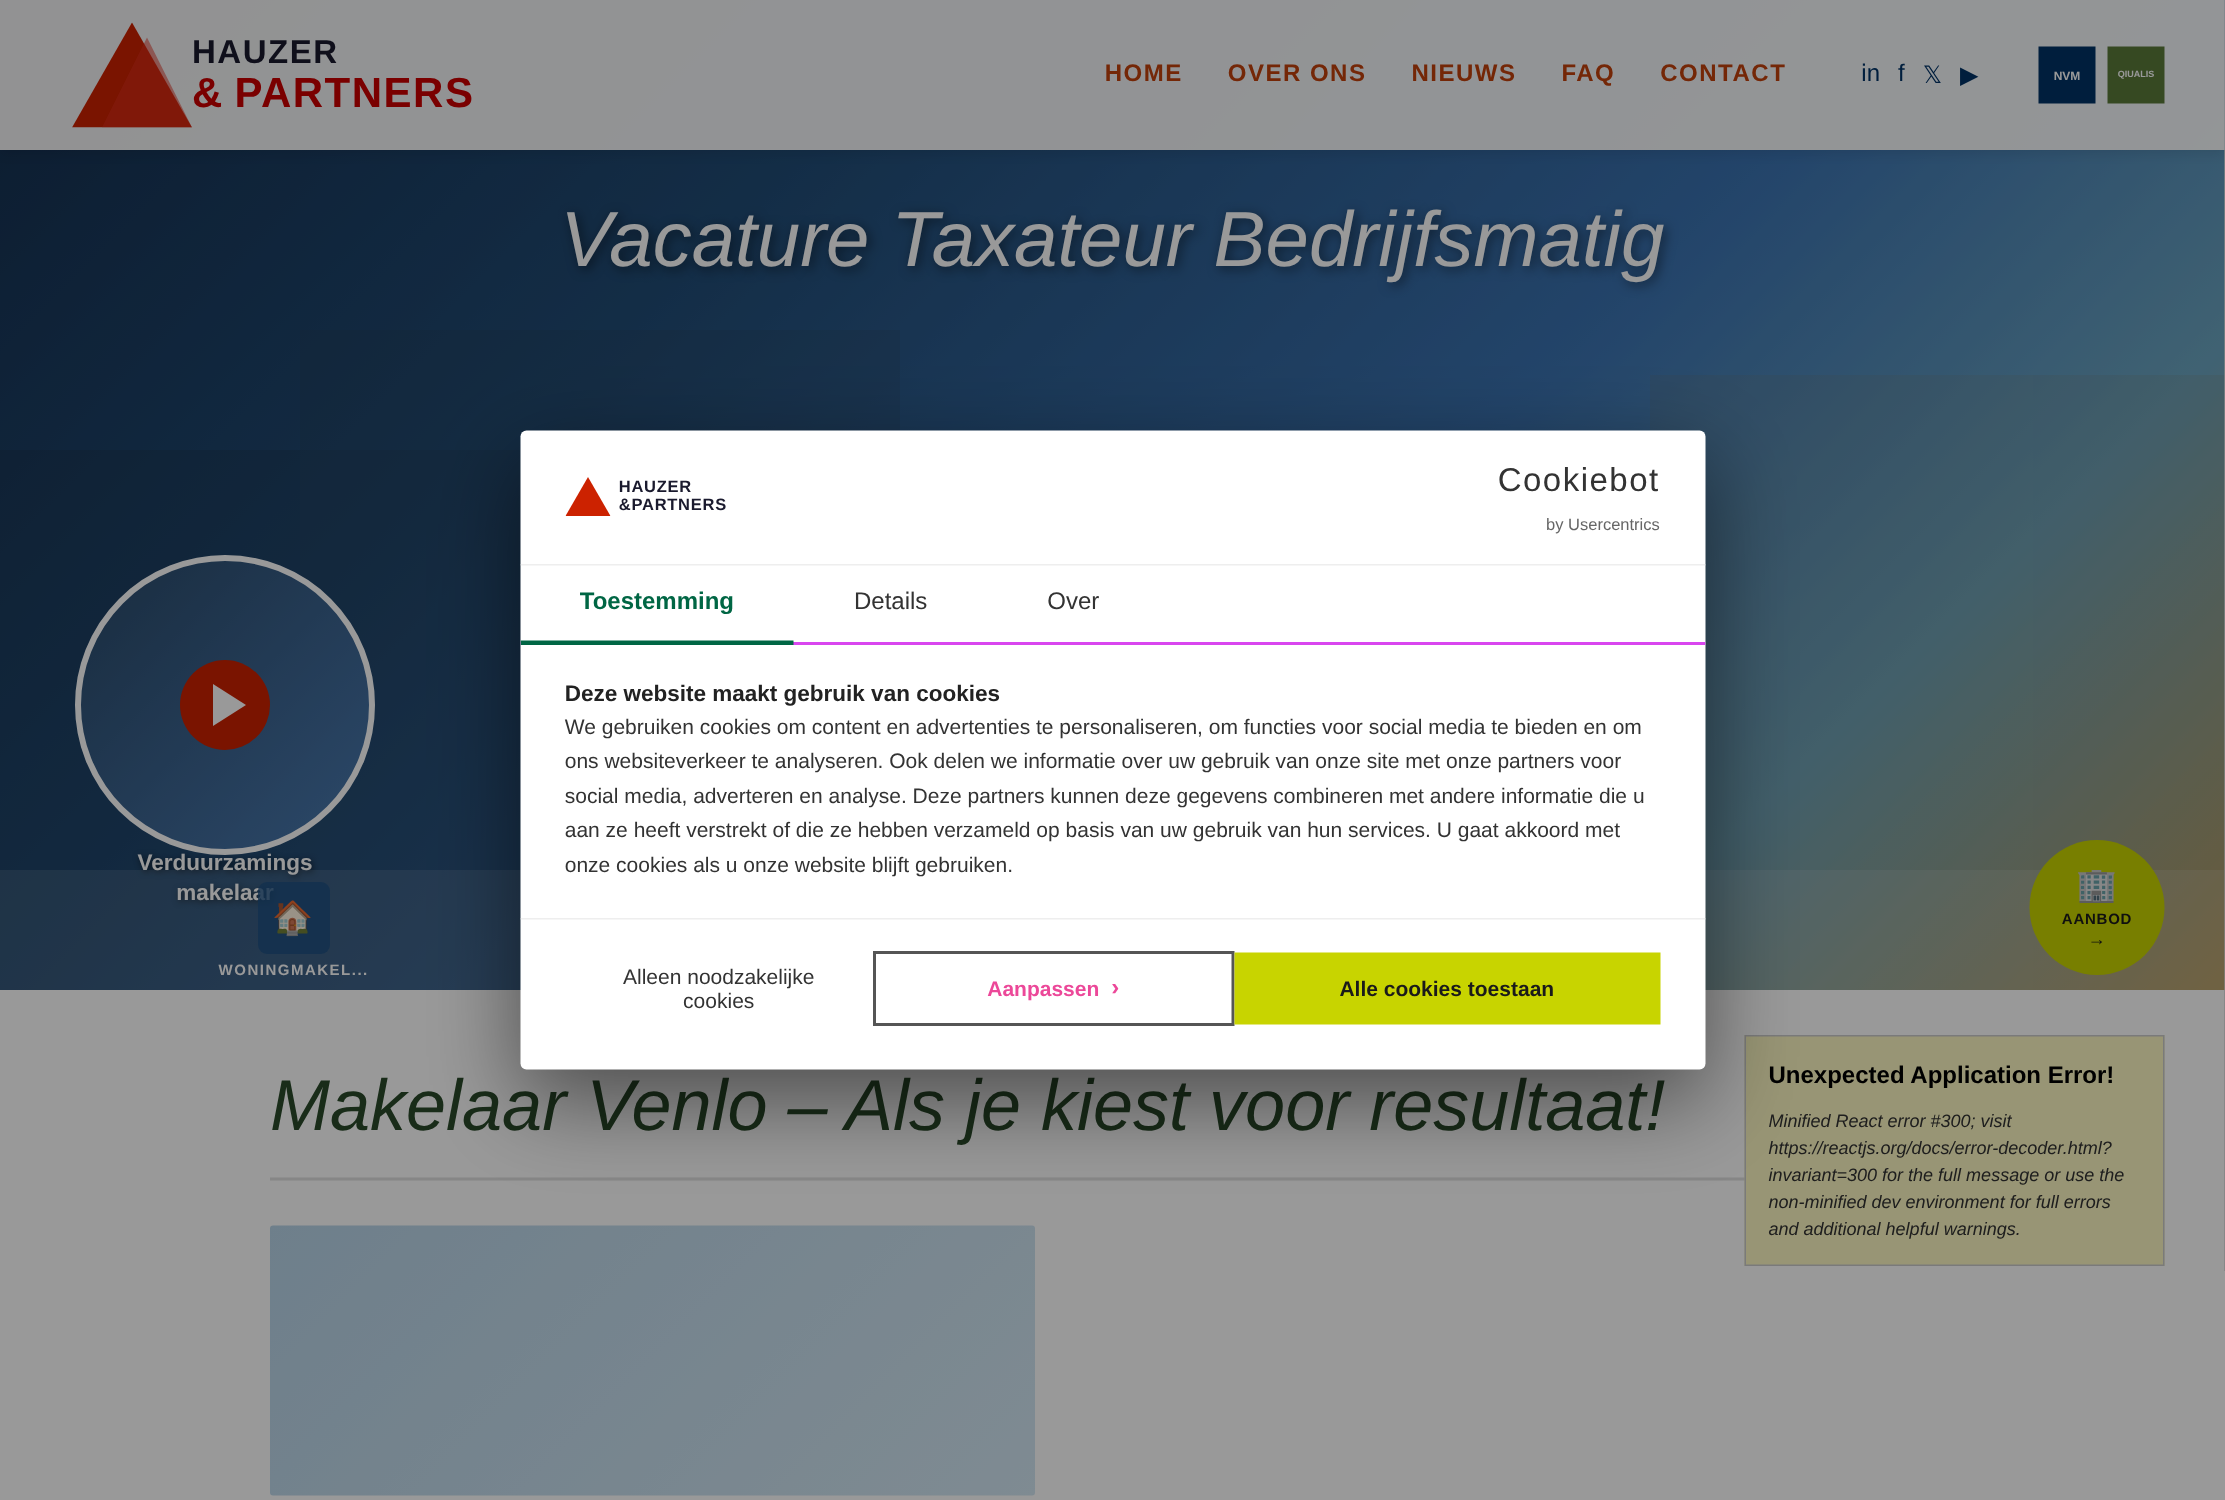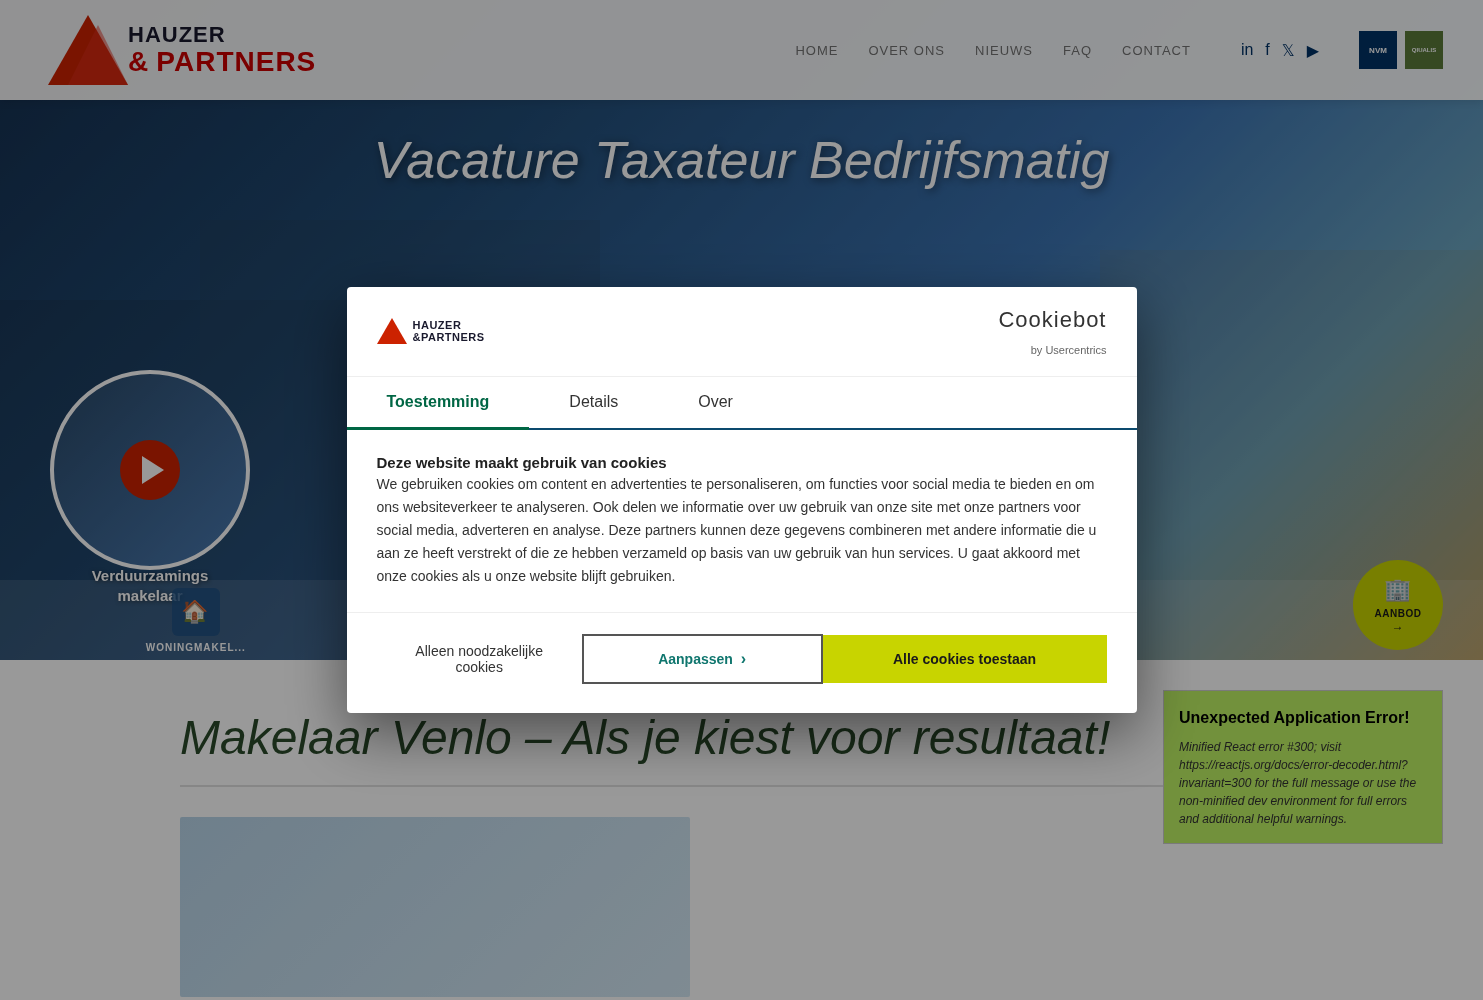--- a/index.html
+++ b/index.html
@@ -35,23 +35,23 @@
       height: 70px;
       margin-left: 8px;
     }
     .nav {
       display: flex;
       align-items: center;
       gap: 30px;
     }
     .nav a {
       text-decoration: none;
-      color: #737373;
-      font-size: 13px;
-      font-weight: 400;
+      color: #c2410c;
+      font-size: 16px;
+      font-weight: 700;
       letter-spacing: 1px;
     }
     .nav-icons {
       display: flex;
       align-items: center;
       gap: 12px;
       margin-left: 20px;
     }
     .nav-icons span {
       color: #003366;
@@ -228,21 +228,21 @@
       background: linear-gradient(135deg, #b8d4e8, #d4e8f4);
       border-radius: 2px;
     }
 
     
     .error-box {
       position: absolute;
       right: 40px;
       top: 30px;
       width: 280px;
-      background: #bef264;
+      background: #fef9c3;
       border: 1px solid #ccc;
       padding: 15px;
       font-size: 13px;
       line-height: 1.5;
     }
     .error-title {
       font-size: 16px;
       font-weight: bold;
       margin-bottom: 8px;
     }
@@ -306,21 +306,21 @@
       letter-spacing: 1px;
     }
     .cookiebot-sub {
       font-size: 11px;
       color: #666;
     }
 
     
     .modal-tabs {
       display: flex;
-      border-bottom: 2px solid #0c4a6e;
+      border-bottom: 2px solid #d946ef;
     }
     .modal-tab {
       padding: 16px 40px;
       font-size: 16px;
       font-weight: 500;
       color: #333;
       cursor: pointer;
       border-bottom: 3px solid transparent;
       margin-bottom: -2px;
       transition: color 0.2s;
@@ -362,21 +362,21 @@
       font-size: 14px;
       font-weight: 500;
       padding: 14px 24px;
       cursor: pointer;
       flex: 1;
       text-align: center;
     }
     .btn-customize {
       background: white;
       border: 2px solid #555;
-      color: #0f766e;
+      color: #ec4899;
       font-size: 14px;
       font-weight: 600;
       padding: 14px 24px;
       cursor: pointer;
       flex: 1.2;
       display: flex;
       align-items: center;
       justify-content: center;
       gap: 8px;
     }

